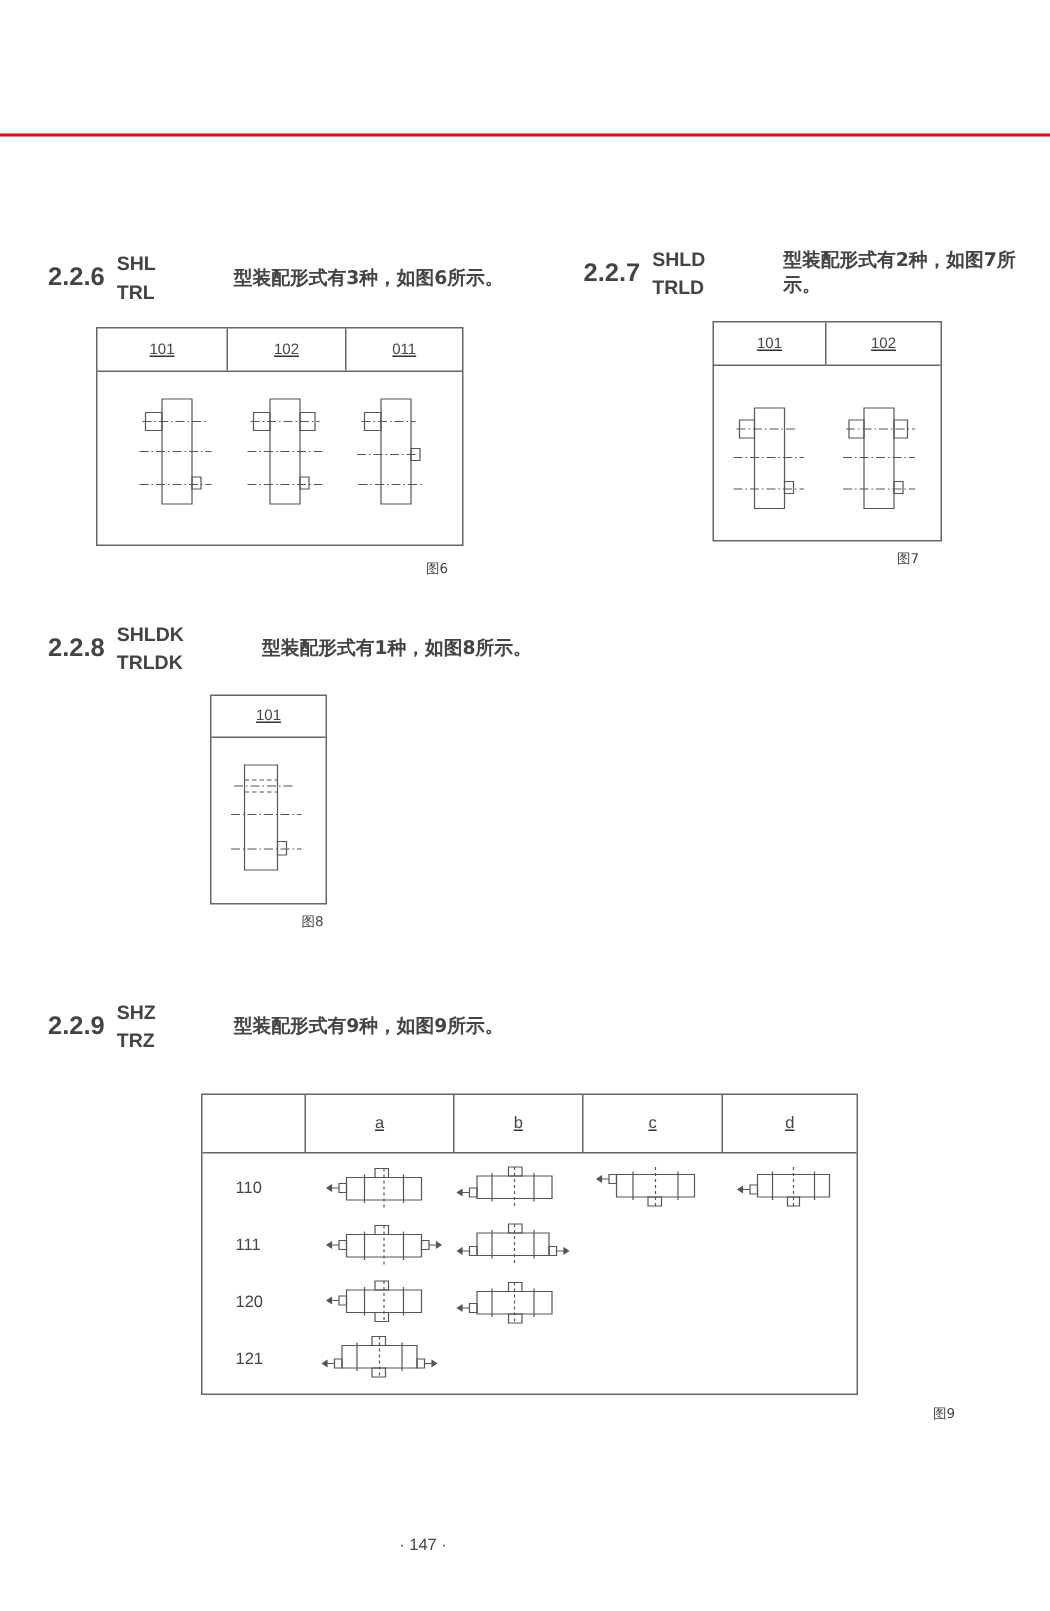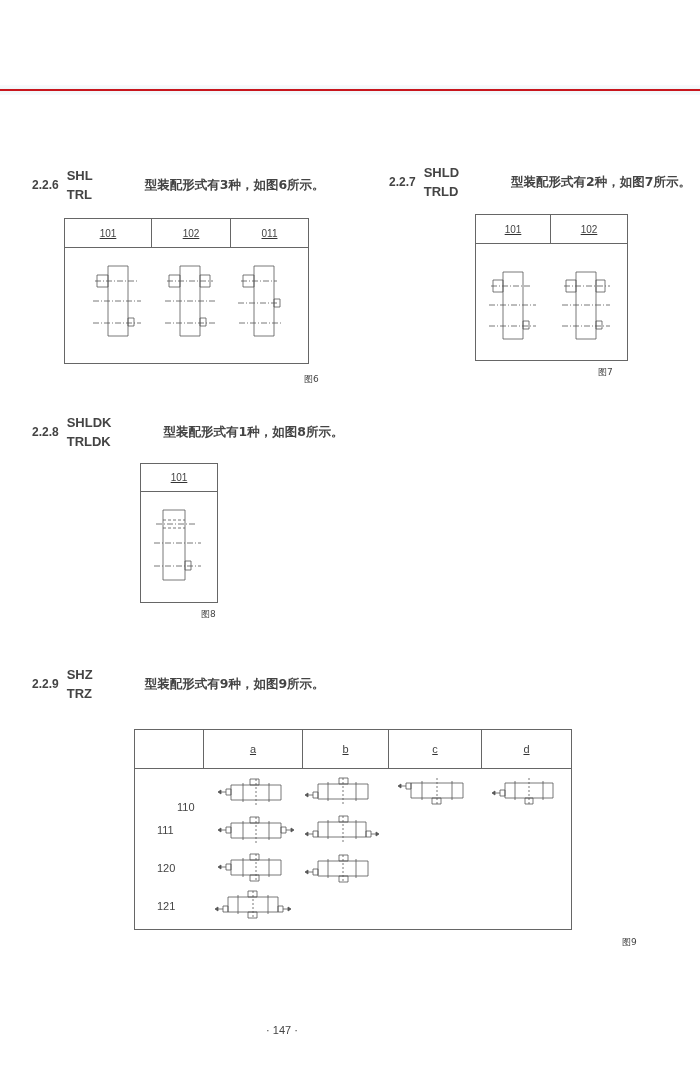--- a/index.html
+++ b/index.html
@@ -2,21 +2,21 @@
 <html><head>
 <meta charset="utf-8">
 <style>
   html, body { margin:0; padding:0; }
   body { width:700px; height:1074px; background:#ffffff; position:relative; overflow:hidden;
          font-family:"Liberation Sans", "DejaVu Sans", sans-serif; color:#333; }
   .abs { position:absolute; }
   .redline { left:0; top:89px; width:700px; height:2px; background:#c8161d; }
   .redshade { left:0; top:85px; width:700px; height:10px; background:linear-gradient(#f7fbfd,#eef5f8,#f7fbfd); }
   .sec { display:flex; align-items:center; }
-  .sec-num { font-size:12px; font-weight:bold; color:#444; margin-right:8px; }
+  .sec-num { font-size:17px; font-weight:bold; color:#444; margin-right:8px; }
   .sec-models { display:flex; flex-direction:column; font-size:13px; font-weight:bold; color:#444; line-height:19px; margin-right:8px; }
   .sec-text { font-size:12.5px; font-weight:bold; color:#444; font-family:"DejaVu Sans", sans-serif;margin-left:44px; }
   .tbl { border:1.2px solid #666; box-sizing:border-box; background:#fff;text-decoration:underline; }
   .thead { display:flex; border-bottom:1.2px solid #666; box-sizing:border-box; }
   .th { border-right:1.2px solid #666; box-sizing:border-box; display:flex; align-items:center; justify-content:center; font-size:10px; color:#444; }
   .th:last-child { border-right:none; }
   .fig { font-size:9px; color:#444; font-family:"DejaVu Sans", sans-serif; }
   .rowlbl { font-size:11px; color:#444; }
   svg line, svg rect, svg path { vector-effect:non-scaling-stroke; }
   .page-num { font-size:11px; color:#444; }
@@ -68,21 +68,21 @@
         <rect x="189" y="18" width="20" height="70"></rect>
         <rect x="178" y="27" width="11" height="12"></rect>
         <line x1="176" y1="33" x2="212" y2="33" stroke-dasharray="6,2,1,2"></line>
         <line x1="173" y1="55" x2="212" y2="55" stroke-dasharray="6,2,1,2"></line>
         <rect x="209" y="51" width="6" height="8"></rect>
         <line x1="174" y1="75" x2="218" y2="75" stroke-dasharray="6,2,1,2"></line>
       </g>
     </g>
   </svg>
 </div>
-<div class="abs fig" style="left:304px; top:373px;">图6</div>
+<div class="abs fig" style="left:284px; top:373px;">图6</div>
 
 <div class="abs sec" style="left:389px; top:163px;">
   <span class="sec-num">2.2.7</span>
   <span class="sec-models">
     <span>SHLD</span>
     <span>TRLD</span>
   </span>
   <span class="sec-text">型装配形式有2种，如图7所示。</span>
 </div>
 
@@ -152,21 +152,21 @@
 </div>
 
 <div class="abs tbl" style="left:134px; top:729px; width:438px; height:201px;">
   <div class="thead" style="height:39px;">
     <div class="th" style="width:69px;"></div>
     <div class="th" style="width:99px; font-size:11px;">a</div>
     <div class="th" style="width:86px; font-size:11px;">b</div>
     <div class="th" style="width:93px; font-size:11px;">c</div>
     <div class="th" style="flex:1; font-size:11px;">d</div>
   </div>
-  <div class="abs rowlbl" style="left:22px; top:71px;margin-left:20px;">110</div>
+  <div class="abs rowlbl" style="left:22px; top:56px;">110</div>
   <div class="abs rowlbl" style="left:22px; top:94px;">111</div>
   <div class="abs rowlbl" style="left:22px; top:132px;">120</div>
   <div class="abs rowlbl" style="left:22px; top:170px;">121</div>
 
   <svg class="abs" style="left:0; top:0;" width="436" height="199">
     <defs>
       <g id="motorL">
           <rect x="-5" y="-3" width="5" height="6"></rect>
           <path d="M-5 0 L-10 0"></path>
           <path d="M-10 -2 L-13 0 L-10 2 Z" fill="#555"></path>

